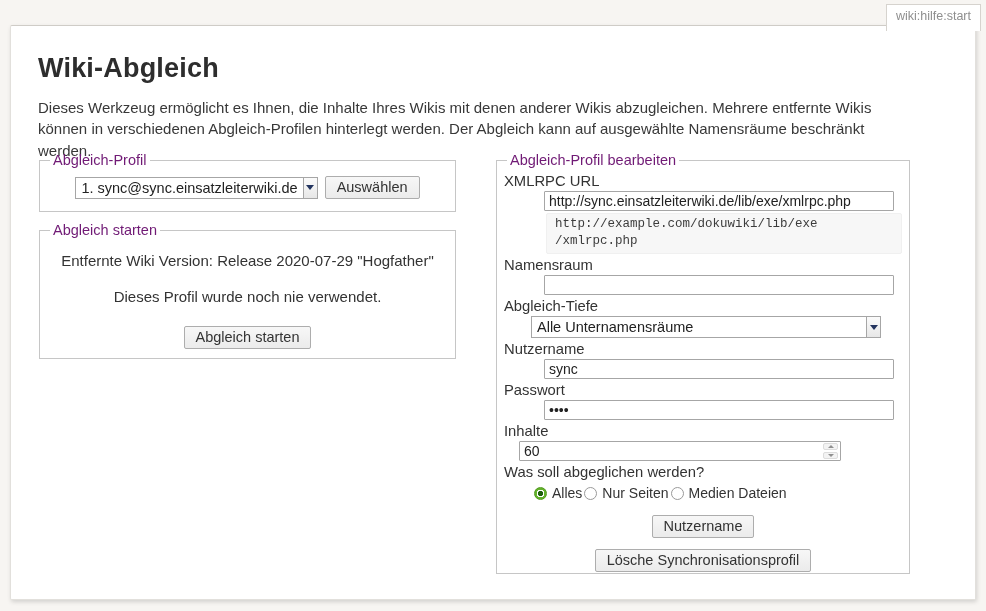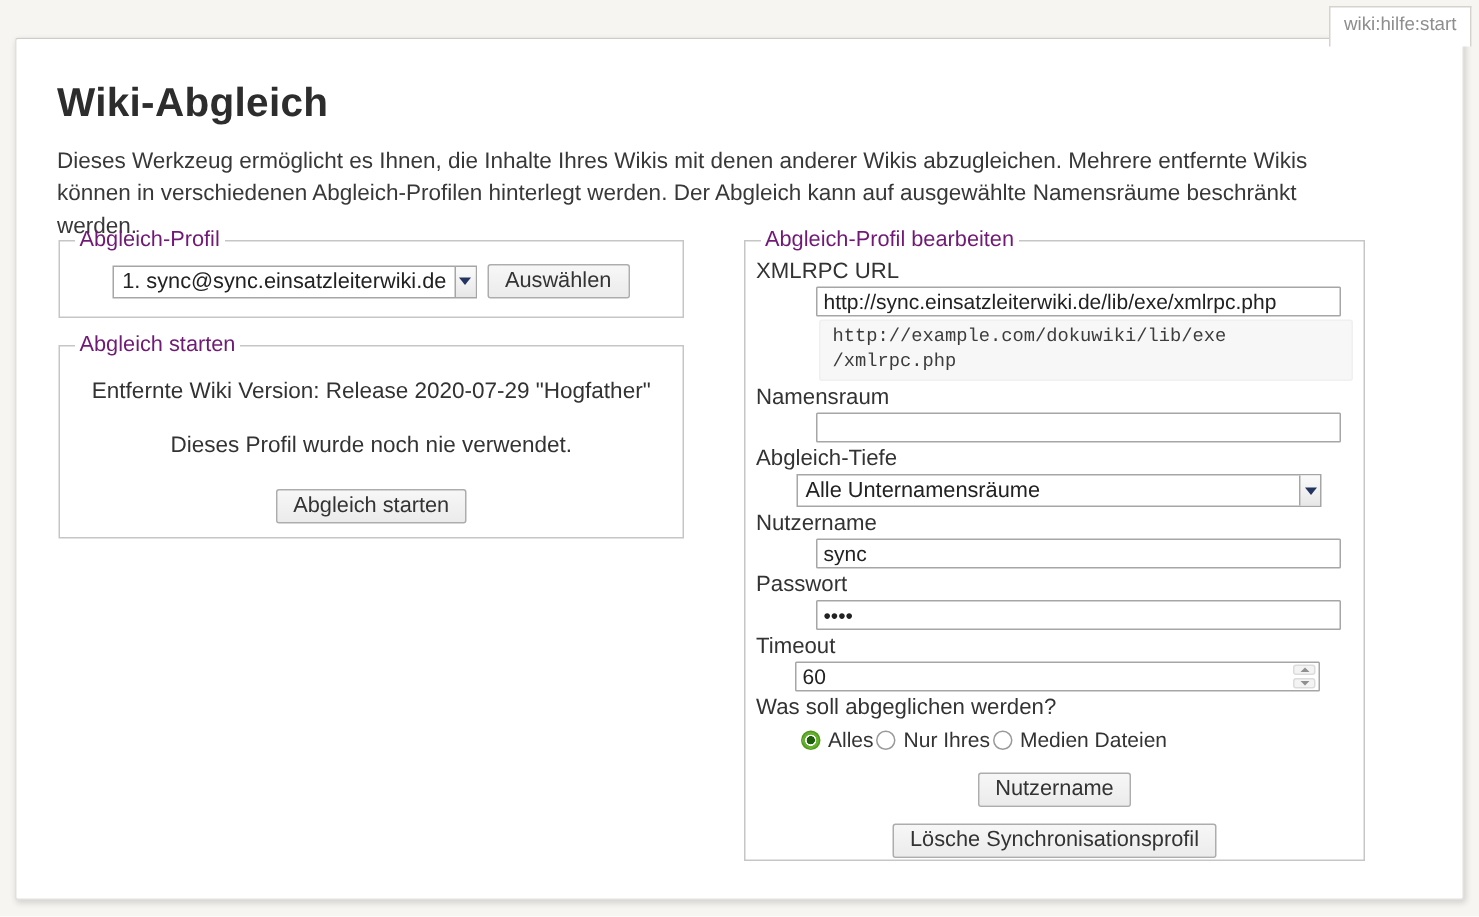--- a/index.html
+++ b/index.html
@@ -147,21 +147,21 @@
     background: #f7f7f7;
     border: 1px solid #f0f0f0;
     border-radius: 2px;
     padding: 2px 8px 3px;
     font-family: Liberation Mono, monospace;
     font-size: 12.5px;
     line-height: 17px;
     color: #3c3c3c;
   }
   .fs-edit .selectbox { width: 350px; margin-left: 27px; justify-content: space-between; height: 22px; gap: 22px; }
-  .num-wrap { position: relative; width: 350px; margin-left: 26px; }
+  .num-wrap { position: relative; width: 322px; margin-left: 15px; }
   .num-wrap .inp { margin-left: 0; width: 100%; }
   .spinner {
     position: absolute;
     right: 3px; top: 2px;
     width: 15px; height: 16px;
     display: flex; flex-direction: column;
     justify-content: space-between;
     cursor: pointer;
   }
   .spin-btn {
@@ -249,42 +249,42 @@
           <span class="tri"></span>
         </span>
     </div>
 
     <label>Nutzername</label>
     <input class="inp" type="text" value="sync" style="">
 
     <label>Passwort</label>
     <input class="inp" type="text" value="••••" style="">
 
-    <label>Timeout</label>
+    <label>Inhalte</label>
     <div class="num-wrap">
       <input class="inp" type="text" value="60" style="">
       <span class="spinner">
         <span class="spin-btn">
             <span class="spin-up-tri"></span>
           </span>
         <span class="spin-btn">
             <span class="spin-down-tri"></span>
           </span>
       </span>
     </div>
 
     <label>Was soll abgeglichen werden?</label>
     <div class="radio-row">
       <span class="radio-item">
         <span class="radio checked"></span>
         <span>Alles</span>
       </span>
       <span class="radio-item">
         <span class="radio"></span>
-        <span>Nur Ihres</span>
+        <span>Nur Seiten</span>
       </span>
       <span class="radio-item">
         <span class="radio"></span>
         <span>Medien Dateien</span>
       </span>
     </div>
 
     <div class="save-row">
       <button class="btn">Nutzername</button>
     </div>

